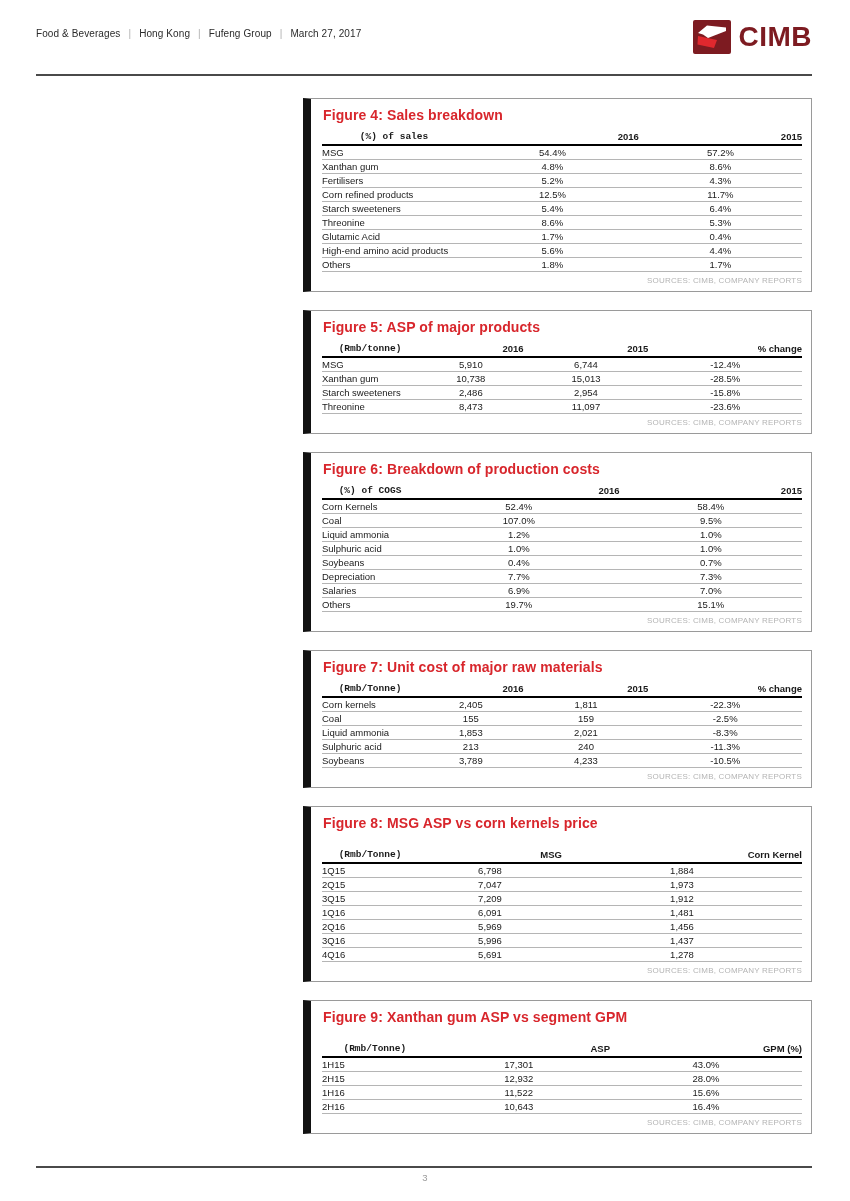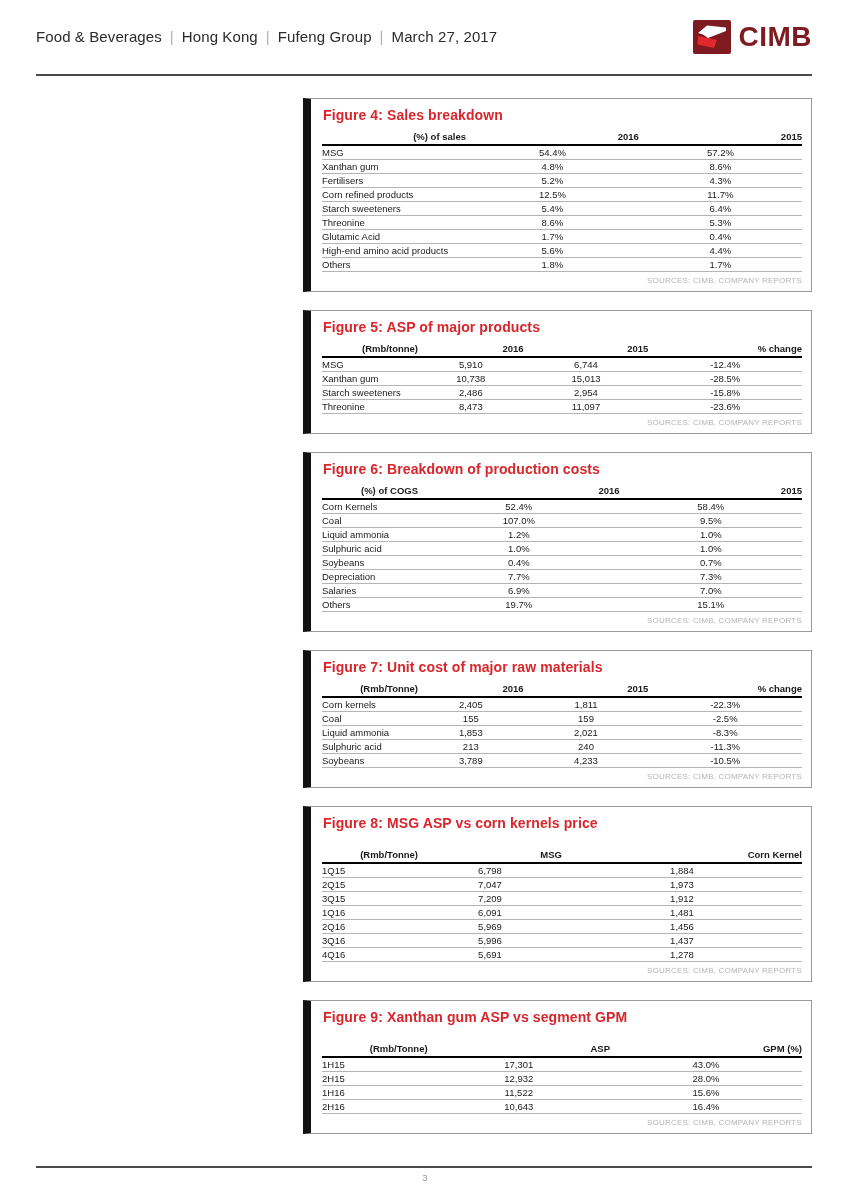--- a/index.html
+++ b/index.html
@@ -9,21 +9,21 @@
     color: #1a1a1a;
     -webkit-font-smoothing: antialiased;
   }
   .page { position: absolute; inset: 0; background: #fff; }
 
   
   .report-header {
     position: absolute; left: 36px; right: 38px; top: 20px;
     display: flex; justify-content: space-between; align-items: flex-start;
   }
-  .crumbs { font-size: 15px; color: #2b2b2b; padding-top: 8px; letter-spacing: 0.1px; }
+  .crumbs { font-size: 10px; color: #2b2b2b; padding-top: 8px; letter-spacing: 0.1px; }
   .crumbs .sep { color: #b0b0b0; margin: 0 8px; font-weight: 400; }
   .logo { display: flex; align-items: flex-end; gap: 7px; }
   .logo-text {
     font-size: 28px; font-weight: bold; letter-spacing: 0.5px;
     color: var(--logo-maroon, #7d1b21); line-height: 34px;
   }
   .logo-icon { width: 38px; height: 34px; display: block; }
 
   .top-rule {
     position: absolute; left: 36px; right: 38px; top: 74px;
@@ -44,21 +44,21 @@
     color: var(--title-red, #d8262c); letter-spacing: 0.1px;
   }
   table.fig-table { width: 100%; border-collapse: collapse; table-layout: fixed; }
   table.fig-table.gapped { margin-top: 16px; }
   .fig-table th {
     font-size: 9.5px; font-weight: bold; text-align: right;
     padding: 2px 0 2px; line-height: 11px;
     border-bottom: 2px solid #000;
     overflow: hidden; white-space: nowrap;
   }
-  .fig-table th.first { text-align: right; }
+  .fig-table th.first { text-align: center; font-family: Liberation Mono, monospace; }
   .fig-table td {
     font-size: 9.5px; text-align: center;
     padding: 2px 0 1px; line-height: 10px;
     border-bottom: 1px solid #b5b5b5;
     overflow: hidden; white-space: nowrap;
   }
   .fig-table td.first { text-align: left; }
   .fig-source {
     font-size: 8px; color: var(--source-gray, #b4b4b4);
     text-align: right; padding: 4px 0 3px; letter-spacing: 0.2px;

